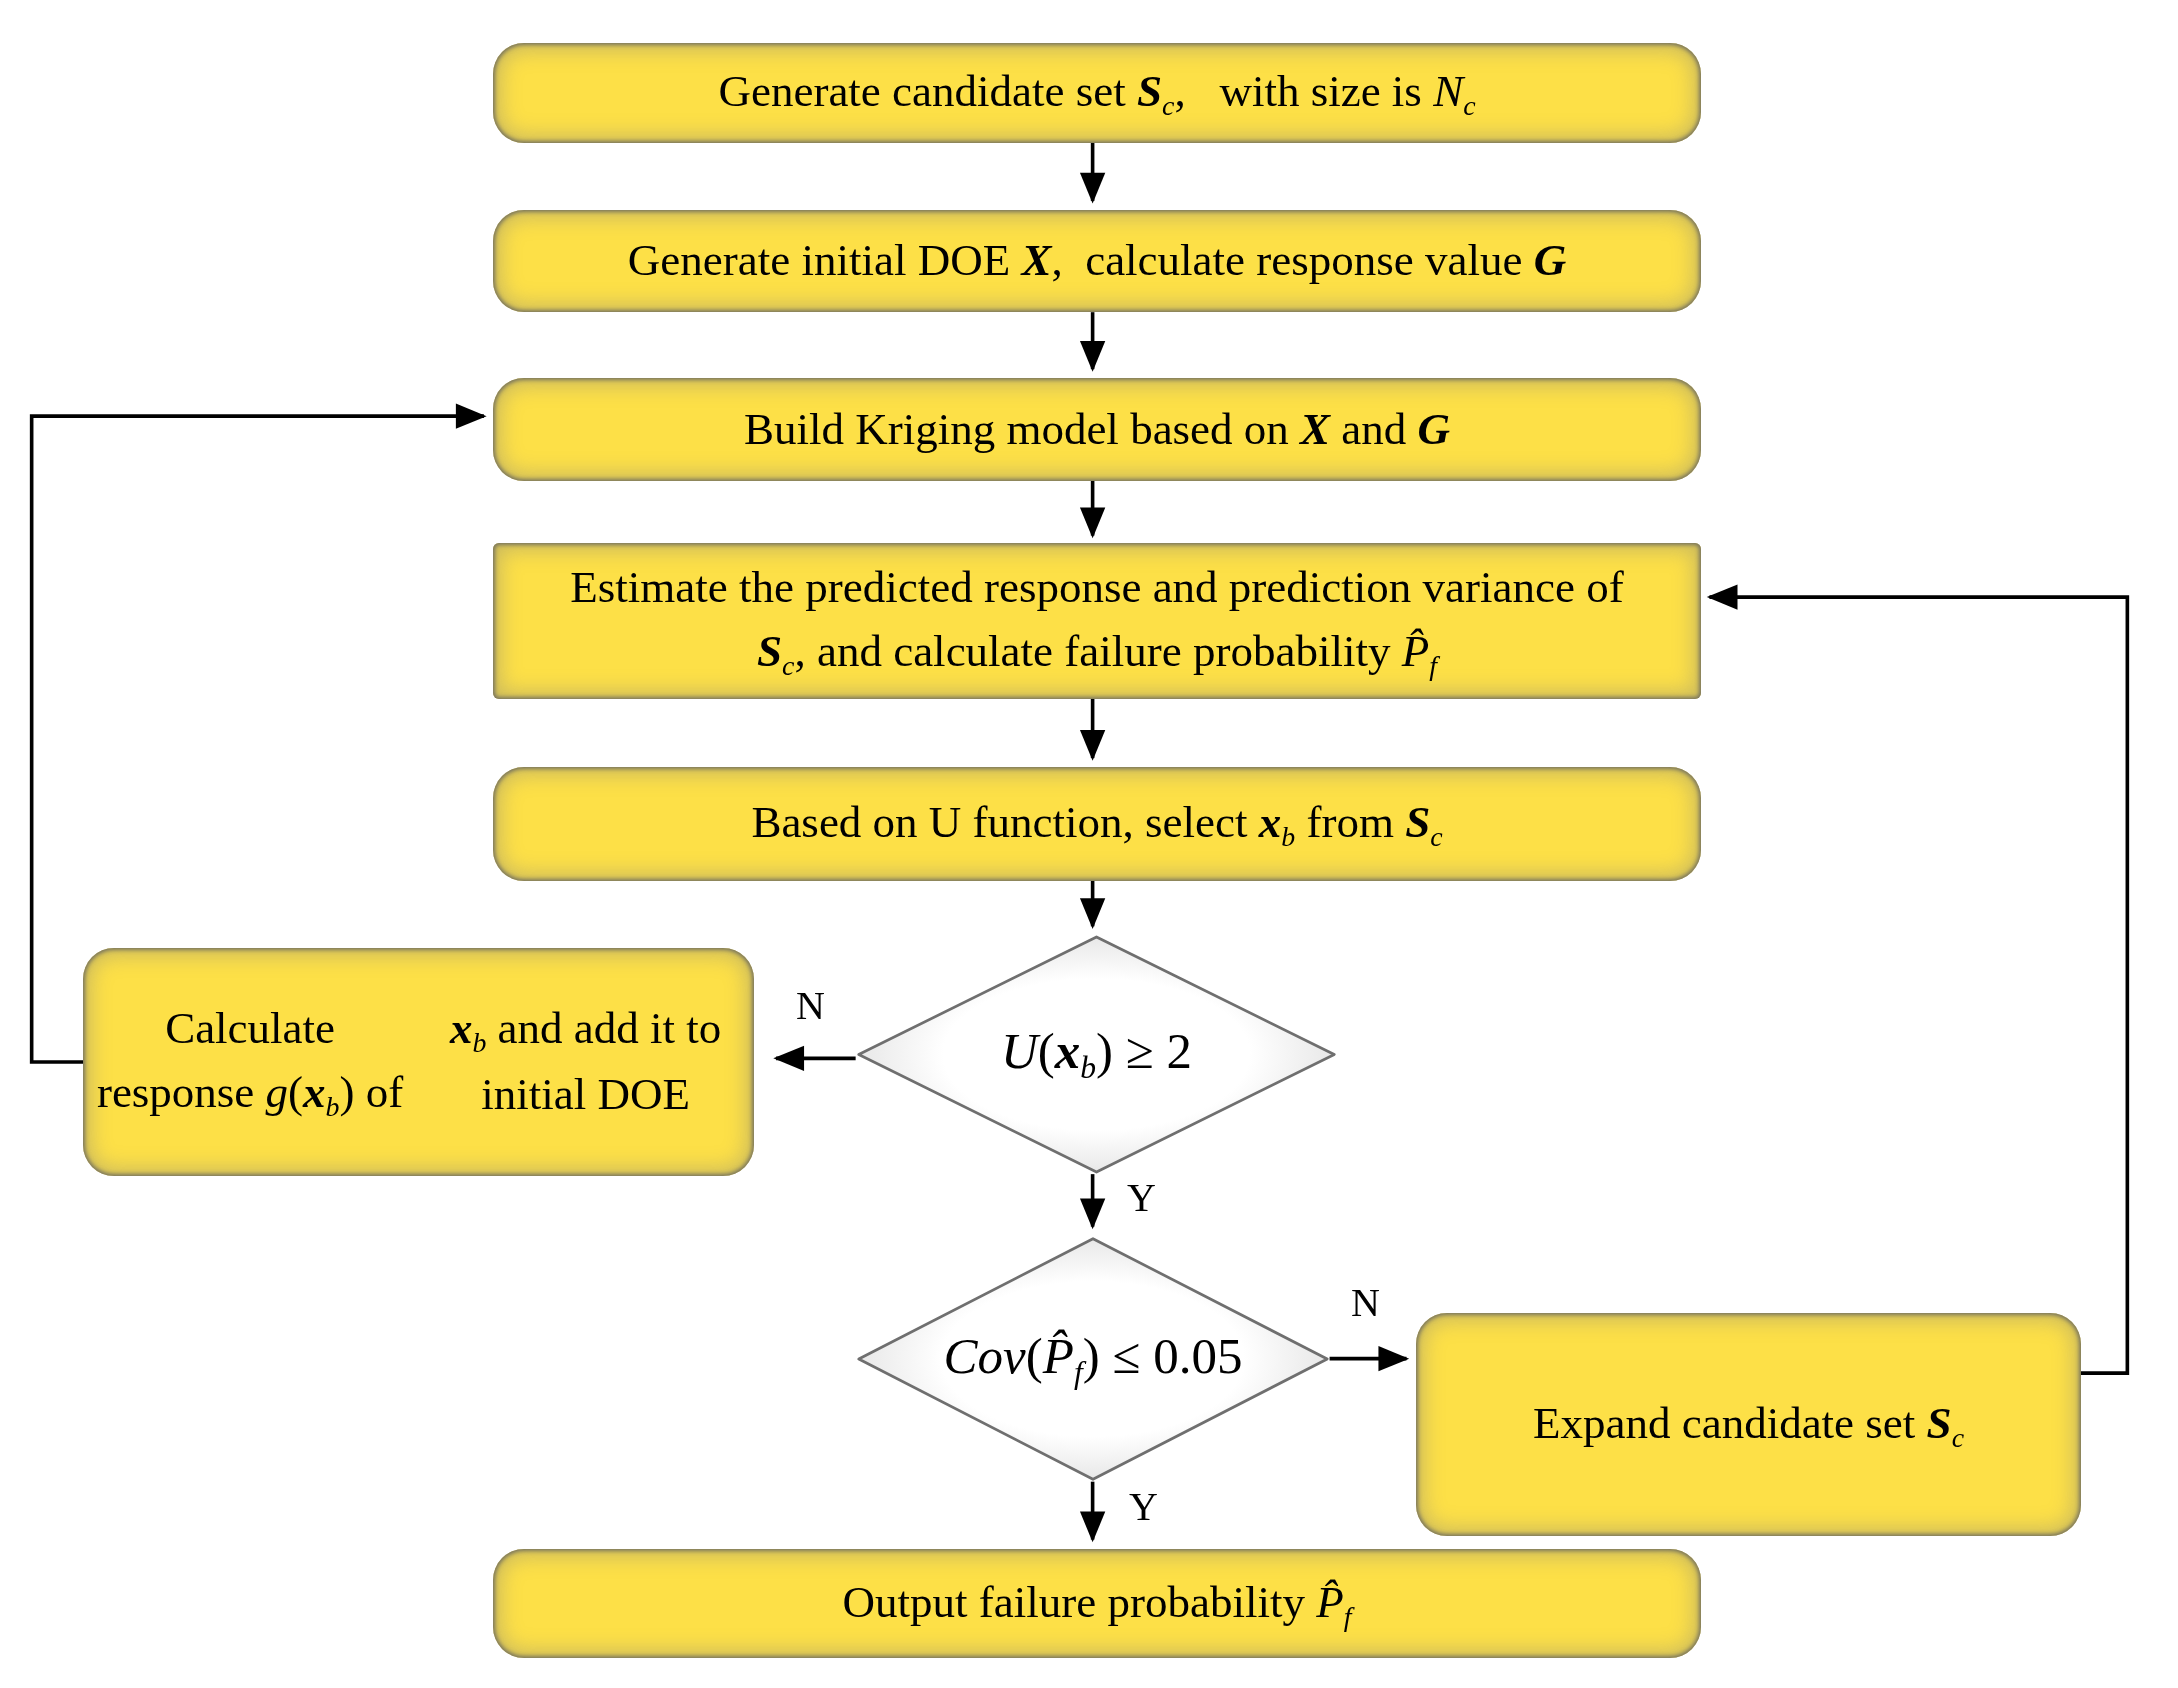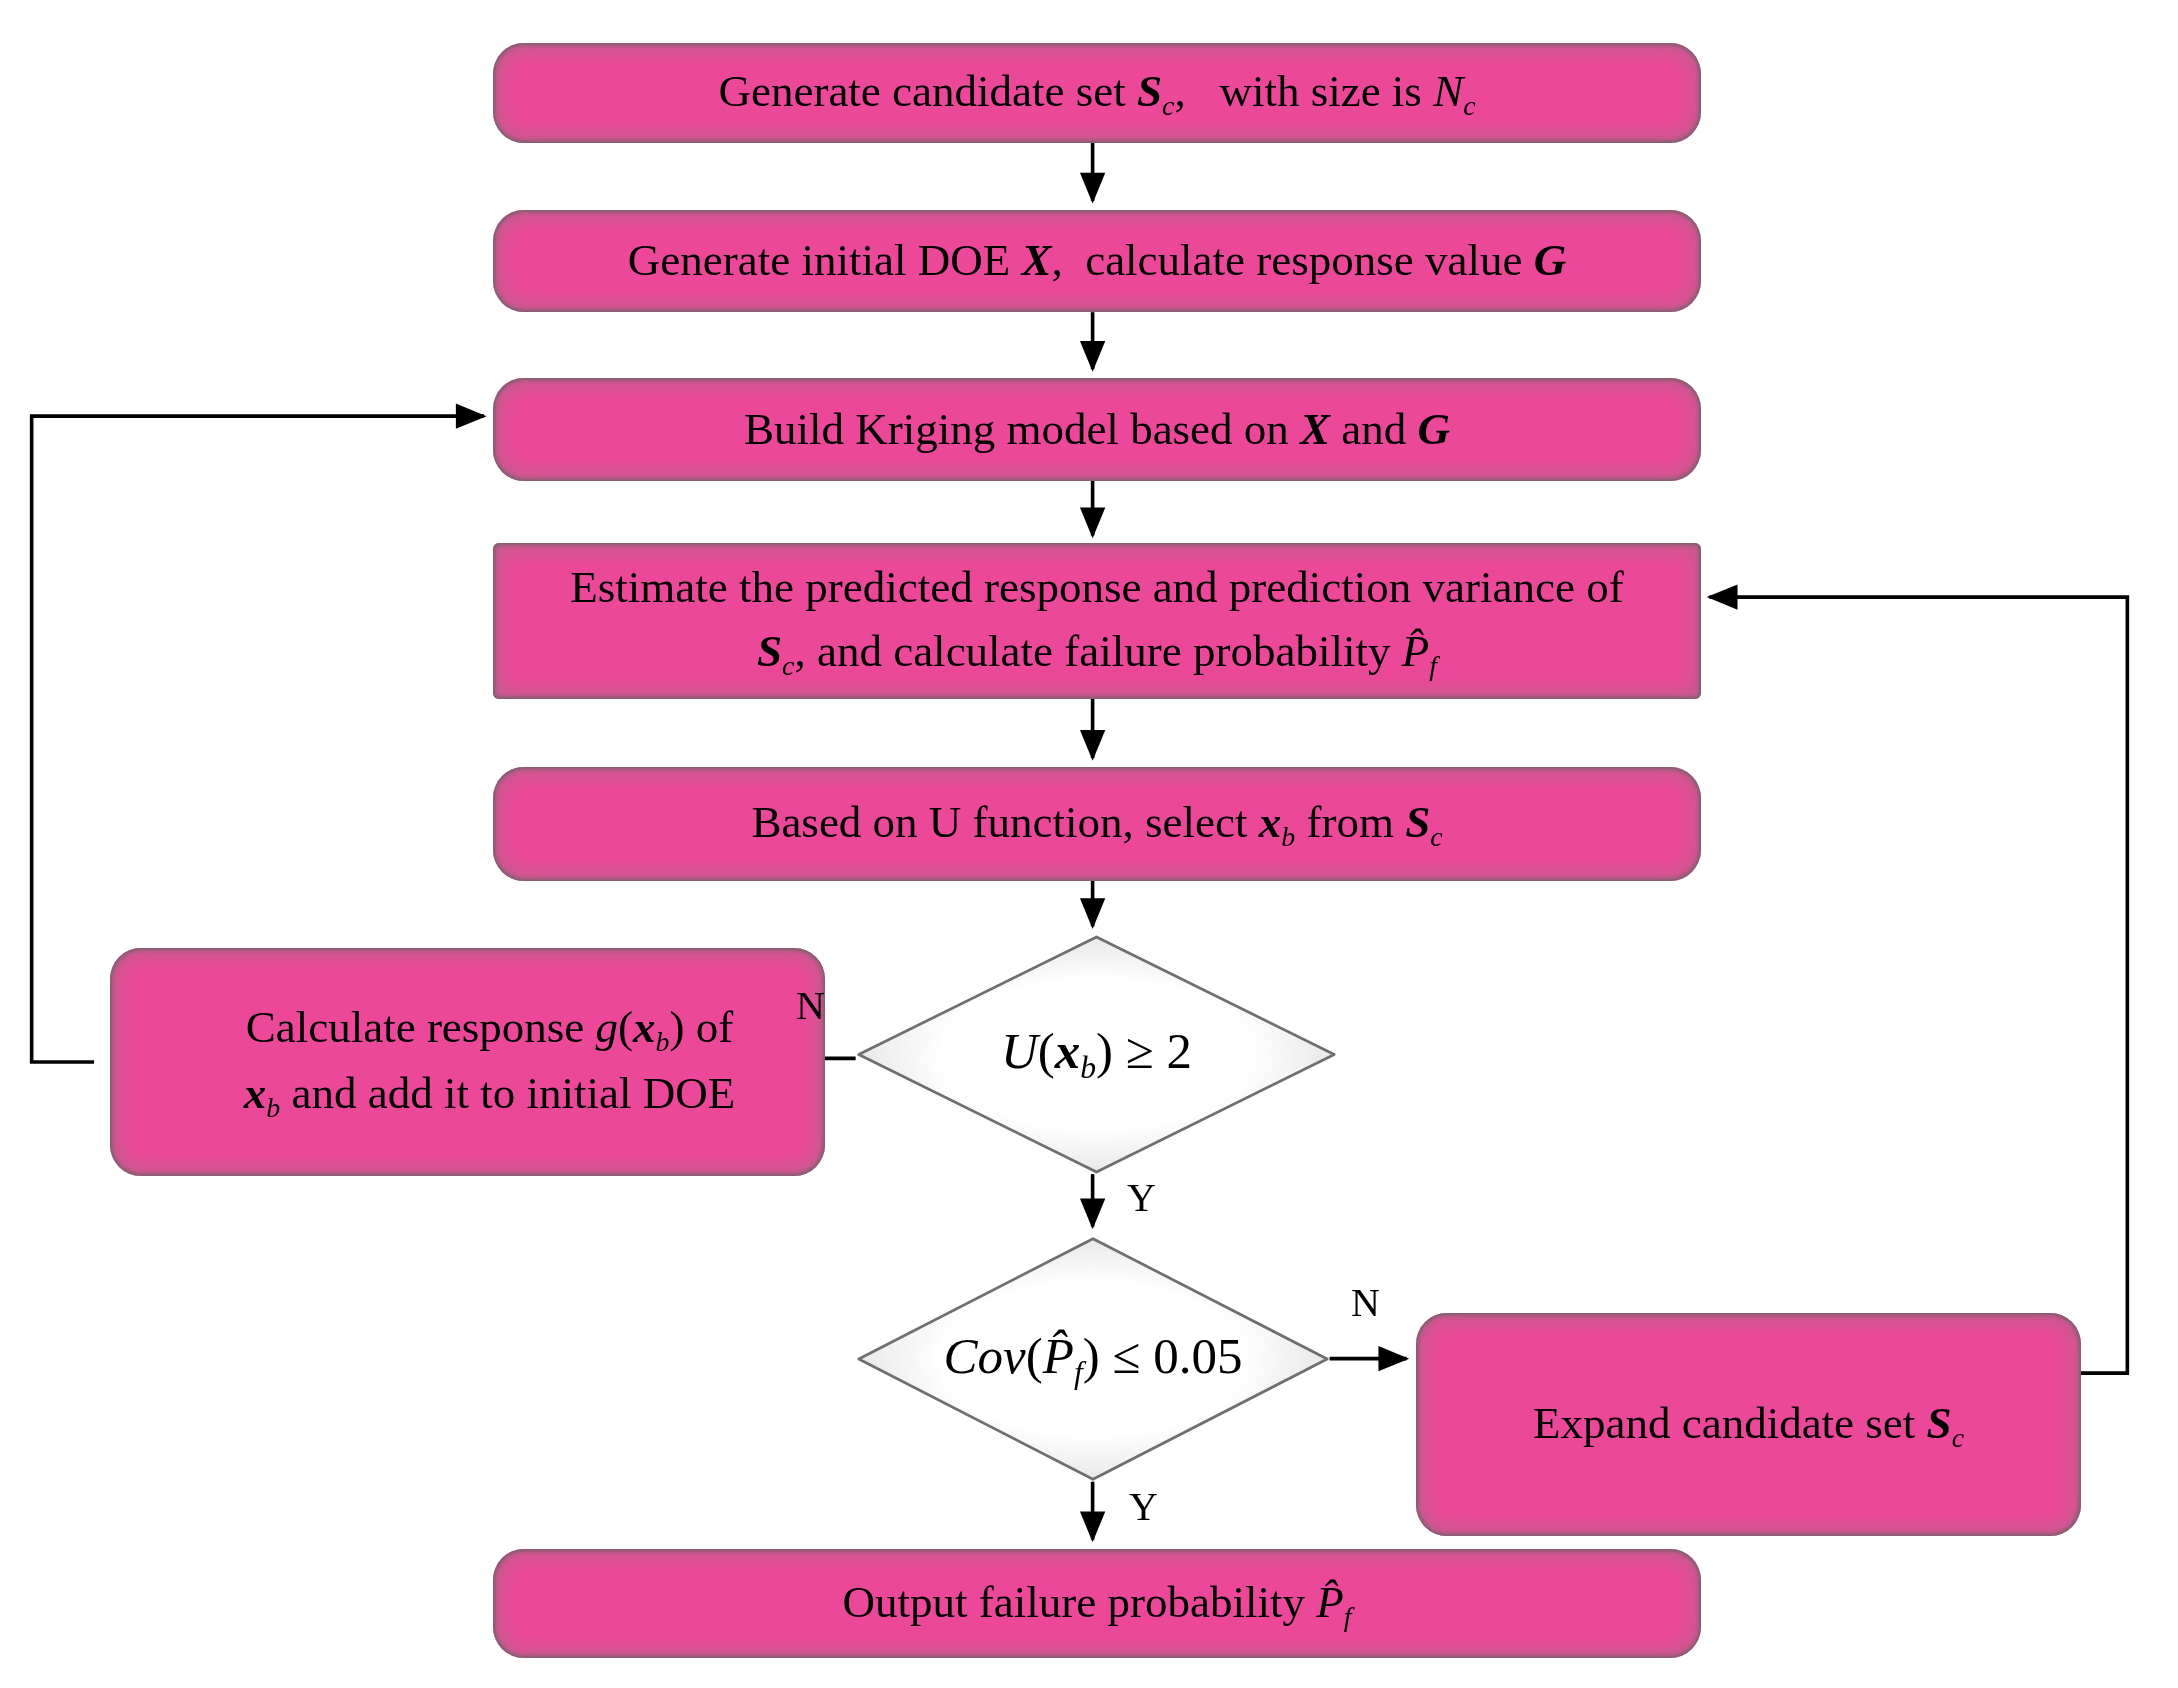--- a/index.html
+++ b/index.html
@@ -9,21 +9,21 @@
     background:#fff;
     font-family:"Liberation Serif", serif;
     color:#000;
     overflow:hidden;
   }
   svg.wires{position:absolute;left:0;top:0;z-index:1;}
   .node{
     position:absolute;z-index:2;
     display:flex;align-items:center;justify-content:center;
     text-align:center;
-    background:#ec4899;
+    background:#fde047;
     border-radius:31px;
     box-shadow: inset 0 0 4.5px 1.8px rgba(95,95,95,0.85),
                 inset 0 0 20px 8.1px rgba(130,130,130,0.38);
     font-size:45px;
     line-height:1.42;
   }
   .diamond-wrap{position:absolute;z-index:2;font-family:Liberation Serif, serif;}
   .diamond-wrap svg{position:absolute;left:0;top:0;}
   .dtext{
     position:absolute;left:0;top:0;width:100%;height:100%;
@@ -94,21 +94,21 @@
 
   <div class="diamond-wrap" style="left:856px;top:934px;width:481px;height:241px;">
     <svg width="481" height="241" viewBox="0 0 532 266">
       <polygon points="266,3 529,133 266,263 3,133" fill="url(#dgrad)" stroke="#6f6f6f" stroke-width="3" stroke-linejoin="round"></polygon>
     </svg>
     <div class="dtext">
       <div class="line"><span class="vi">U</span><span>(</span><span class="vb">x</span><span class="sb">b</span><span>)</span><span> ≥ 2</span></div>
     </div>
   </div>
 
-  <div class="node" style="left:110px;top:948px;width:671px;height:228px;flex-direction:column;padding-left:44px;">
+  <div class="node" style="left:83px;top:948px;width:671px;height:228px;flex-direction:row;">
     <div class="line"><span>Calculate response </span><span class="vi">g</span><span>(</span><span class="vb">x</span><span class="sb">b</span><span>) of</span></div>
     <div class="line"><span class="vb">x</span><span class="sb">b</span><span> and add it to initial DOE</span></div>
   </div>
 
   <div class="diamond-wrap" style="left:856px;top:1236px;width:474px;height:246px;">
     <svg width="474" height="246" viewBox="0 0 524 272">
       <polygon points="262,3 521,136 262,269 3,136" fill="url(#dgrad)" stroke="#6f6f6f" stroke-width="3" stroke-linejoin="round"></polygon>
     </svg>
     <div class="dtext">
       <div class="line"><span class="vi">Cov</span><span>(</span><span class="vi">P̂</span><span class="sb">f</span><span>)</span><span> ≤ 0.05</span></div>

